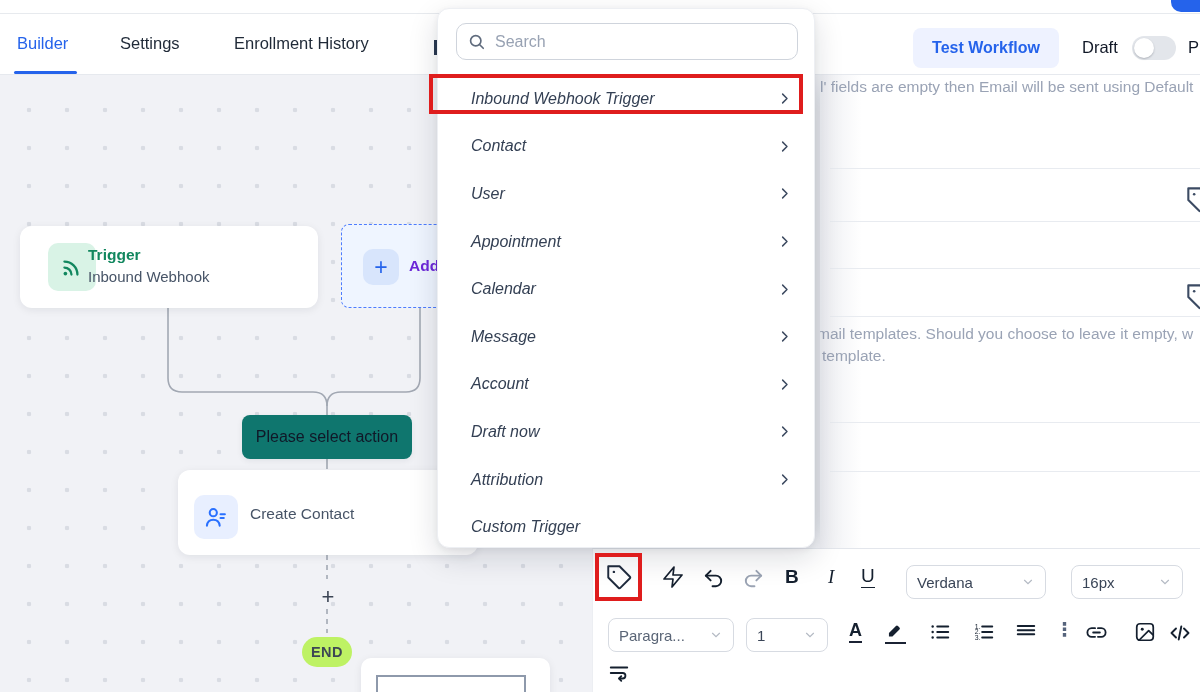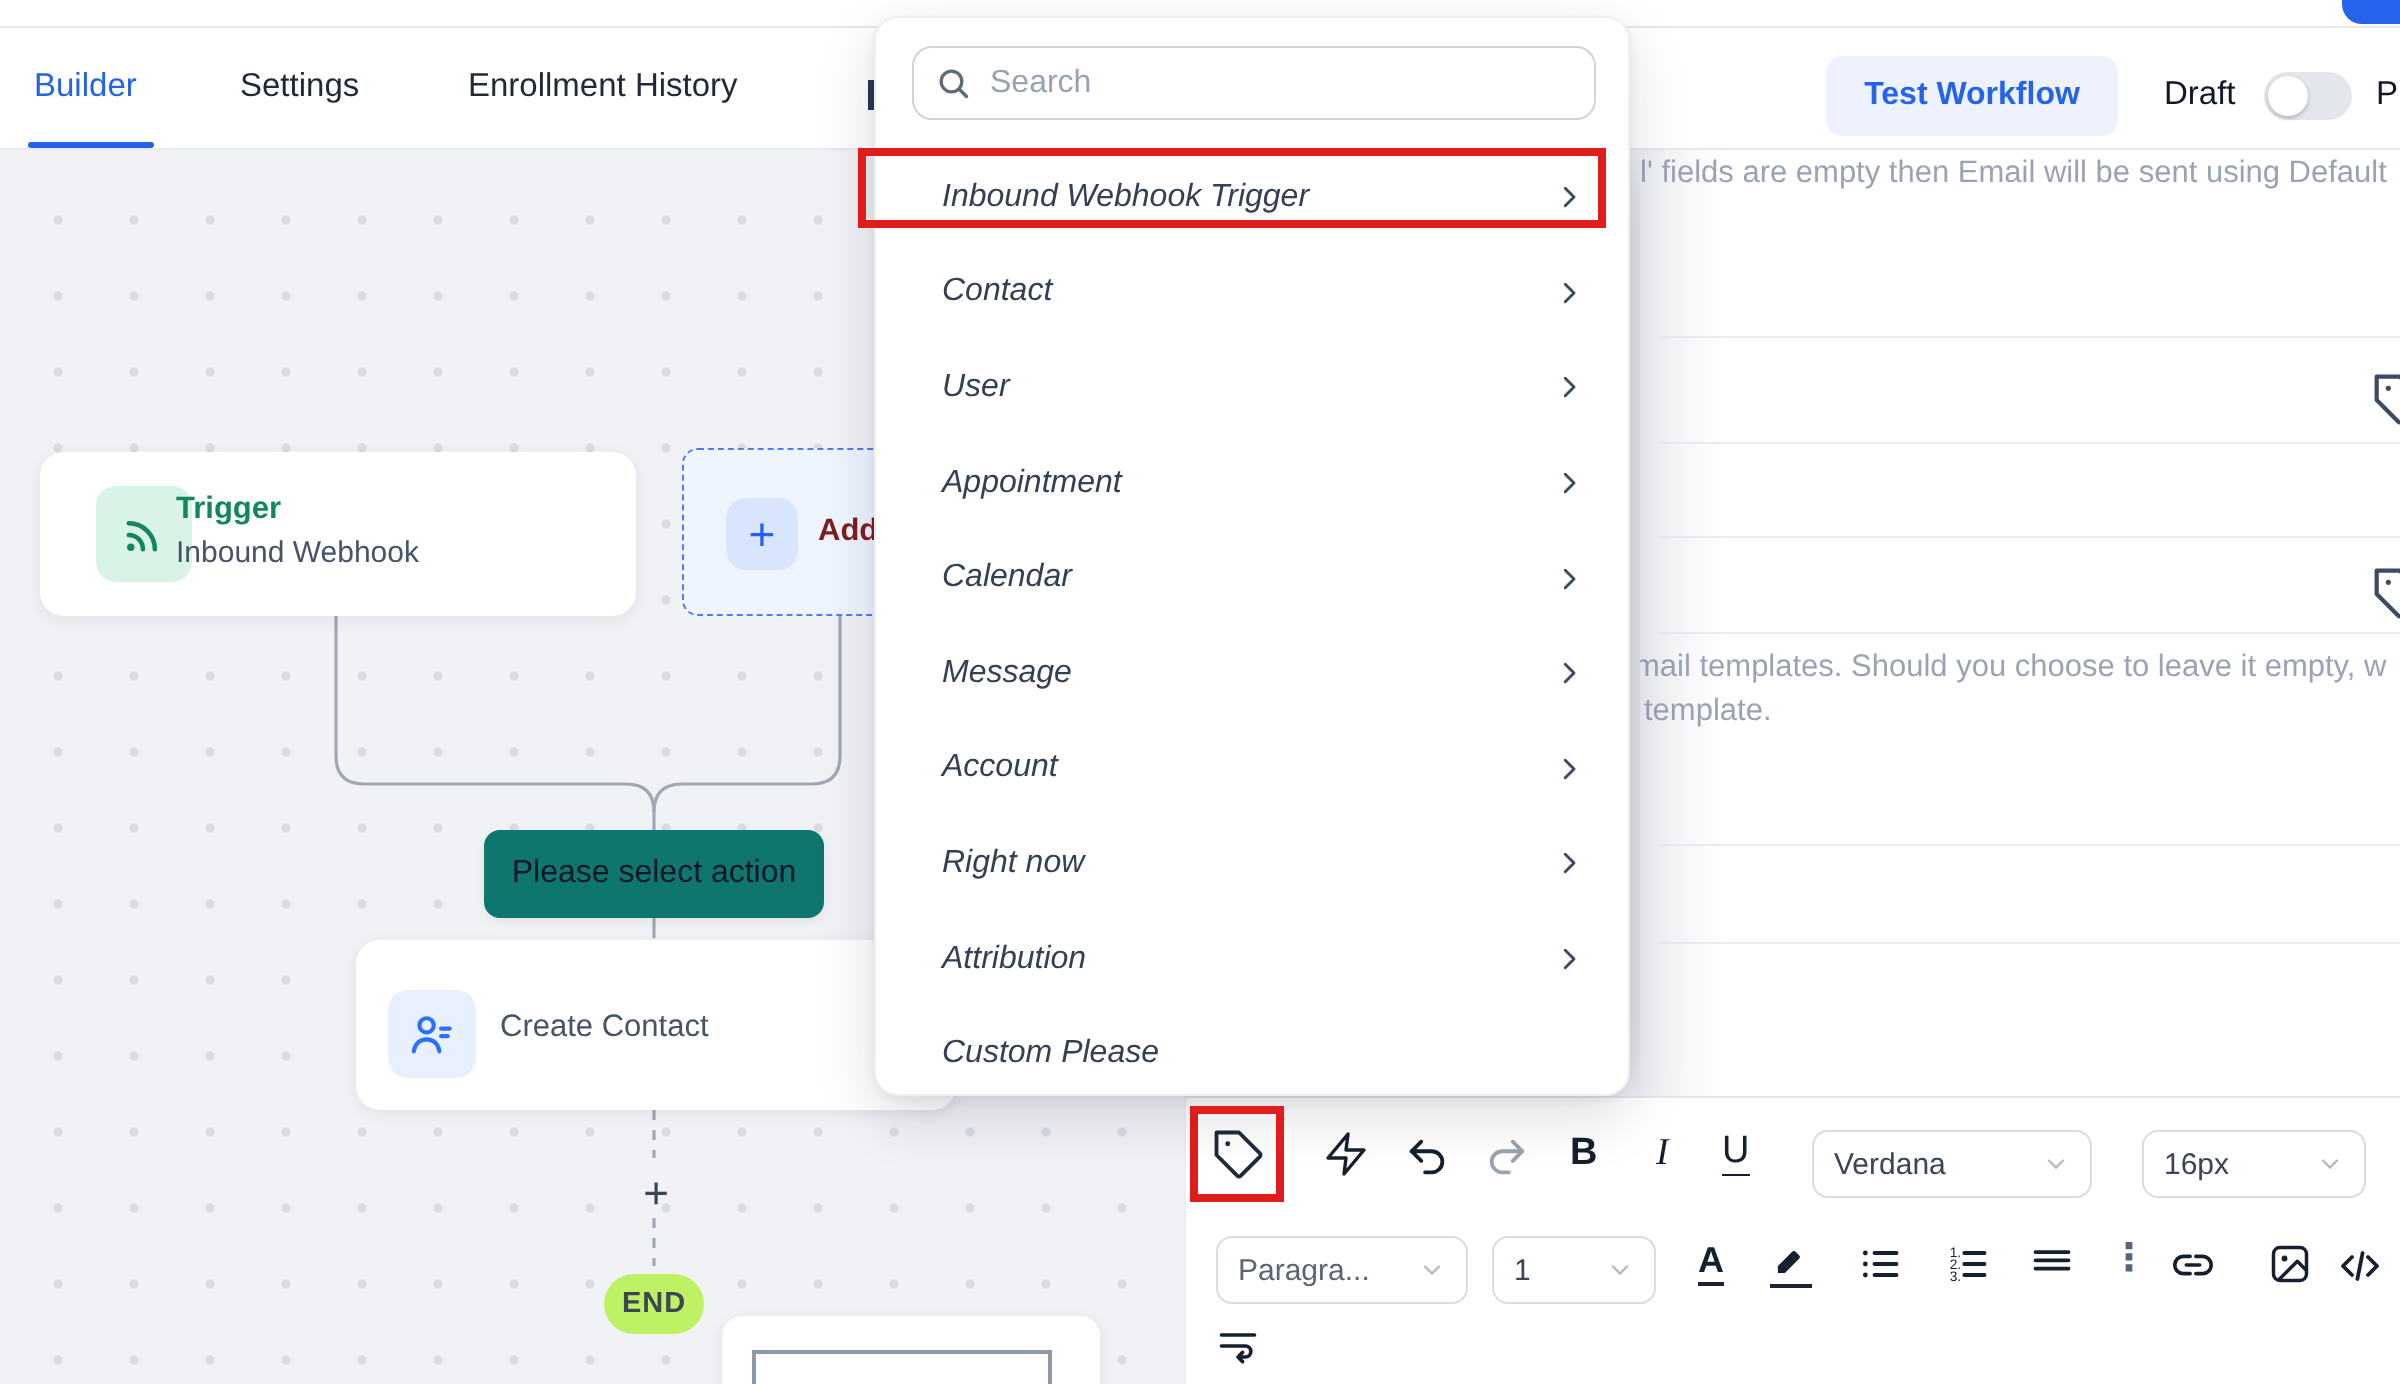--- a/index.html
+++ b/index.html
@@ -32,21 +32,21 @@
   .connectors { position:absolute; left:0; top:75px; z-index:1; pointer-events:none; }
   .node-card { position:absolute; background:#fff; border-radius:12px; box-shadow:0 2px 8px rgba(16,24,40,.08); z-index:2; }
   .trigger-card { left:20px; top:226px; width:298px; height:82px; }
   .icon-tile { position:absolute; border-radius:10px; display:flex; align-items:center; justify-content:center; }
   .trigger-tile { left:28px; top:17px; width:48px; height:48px; background:#d9f3e6; color:#12875f; }
   .trigger-title { position:absolute; left:68px; top:20px; font-size:15.5px; font-weight:600; color:#12875f; }
   .trigger-sub { position:absolute; left:68px; top:42px; font-size:15px; color:#475467; }
   .add-box { position:absolute; left:341px; top:224px; width:120px; height:84px; background:#eff5ff;
     border:1.5px dashed #4d7cfe; border-radius:8px; z-index:2; cursor:pointer; }
   .add-tile { left:21px; top:24px; width:36px; height:36px; background:#d8e5fc; color:#2563eb; font-size:23px; font-weight:500; }
-  .add-lbl { position:absolute; left:67px; top:32px; color:#7f1d1d; font-size:15.5px; font-weight:600; }
+  .add-lbl { position:absolute; left:67px; top:32px; color:#6d28d9; font-size:15.5px; font-weight:600; }
   .select-action { position:absolute; left:242px; top:415px; width:170px; height:44px; background:#0f766e; border-radius:8px;
     box-shadow:0 2px 6px rgba(16,24,40,.07); z-index:2; display:flex; align-items:center; justify-content:center;
     font-size:16px; color:#101828; }
   .contact-card { left:178px; top:470px; width:300px; height:85px; }
   .contact-tile { left:16px; top:25px; width:44px; height:44px; background:#e8efff; color:#2970ff; }
   .contact-lbl { position:absolute; left:72px; top:35px; font-size:15.5px; color:#475467; }
   .branch-plus { position:absolute; left:316px; top:584px; width:24px; text-align:center; font-size:22px; color:#3b4454; z-index:2; }
   .end-pill { position:absolute; left:302px; top:637px; width:50px; height:30px; background:#bef264; border-radius:16px; z-index:2;
     display:flex; align-items:center; justify-content:center; font-size:14.5px; font-weight:600; letter-spacing:.5px; color:#3d4754; }
   .bottom-card { left:361px; top:658px; width:189px; height:40px; border-radius:10px 10px 0 0; }
@@ -345,31 +345,31 @@
           <path d="m9 5 7 7-7 7"></path>
         </svg>
     </div>
     <div class="menu-item">
       <span class="mi-label">Account</span>
       <svg width="15" height="15" viewBox="0 0 24 24" fill="none" stroke="#3c4a60" stroke-width="2.3" stroke-linecap="round" stroke-linejoin="round">
           <path d="m9 5 7 7-7 7"></path>
         </svg>
     </div>
     <div class="menu-item">
-      <span class="mi-label">Right now</span>
+      <span class="mi-label">Draft now</span>
       <svg width="15" height="15" viewBox="0 0 24 24" fill="none" stroke="#3c4a60" stroke-width="2.3" stroke-linecap="round" stroke-linejoin="round">
           <path d="m9 5 7 7-7 7"></path>
         </svg>
     </div>
     <div class="menu-item">
       <span class="mi-label">Attribution</span>
       <svg width="15" height="15" viewBox="0 0 24 24" fill="none" stroke="#3c4a60" stroke-width="2.3" stroke-linecap="round" stroke-linejoin="round">
           <path d="m9 5 7 7-7 7"></path>
         </svg>
     </div>
     <div class="menu-item">
-      <span class="mi-label">Custom Please</span>
+      <span class="mi-label">Custom Trigger</span>
     </div>
   </div>
 </div>
 
 <div class="red-box red1"></div>
 <div class="red-box red2"></div>
 
 </body></html>

